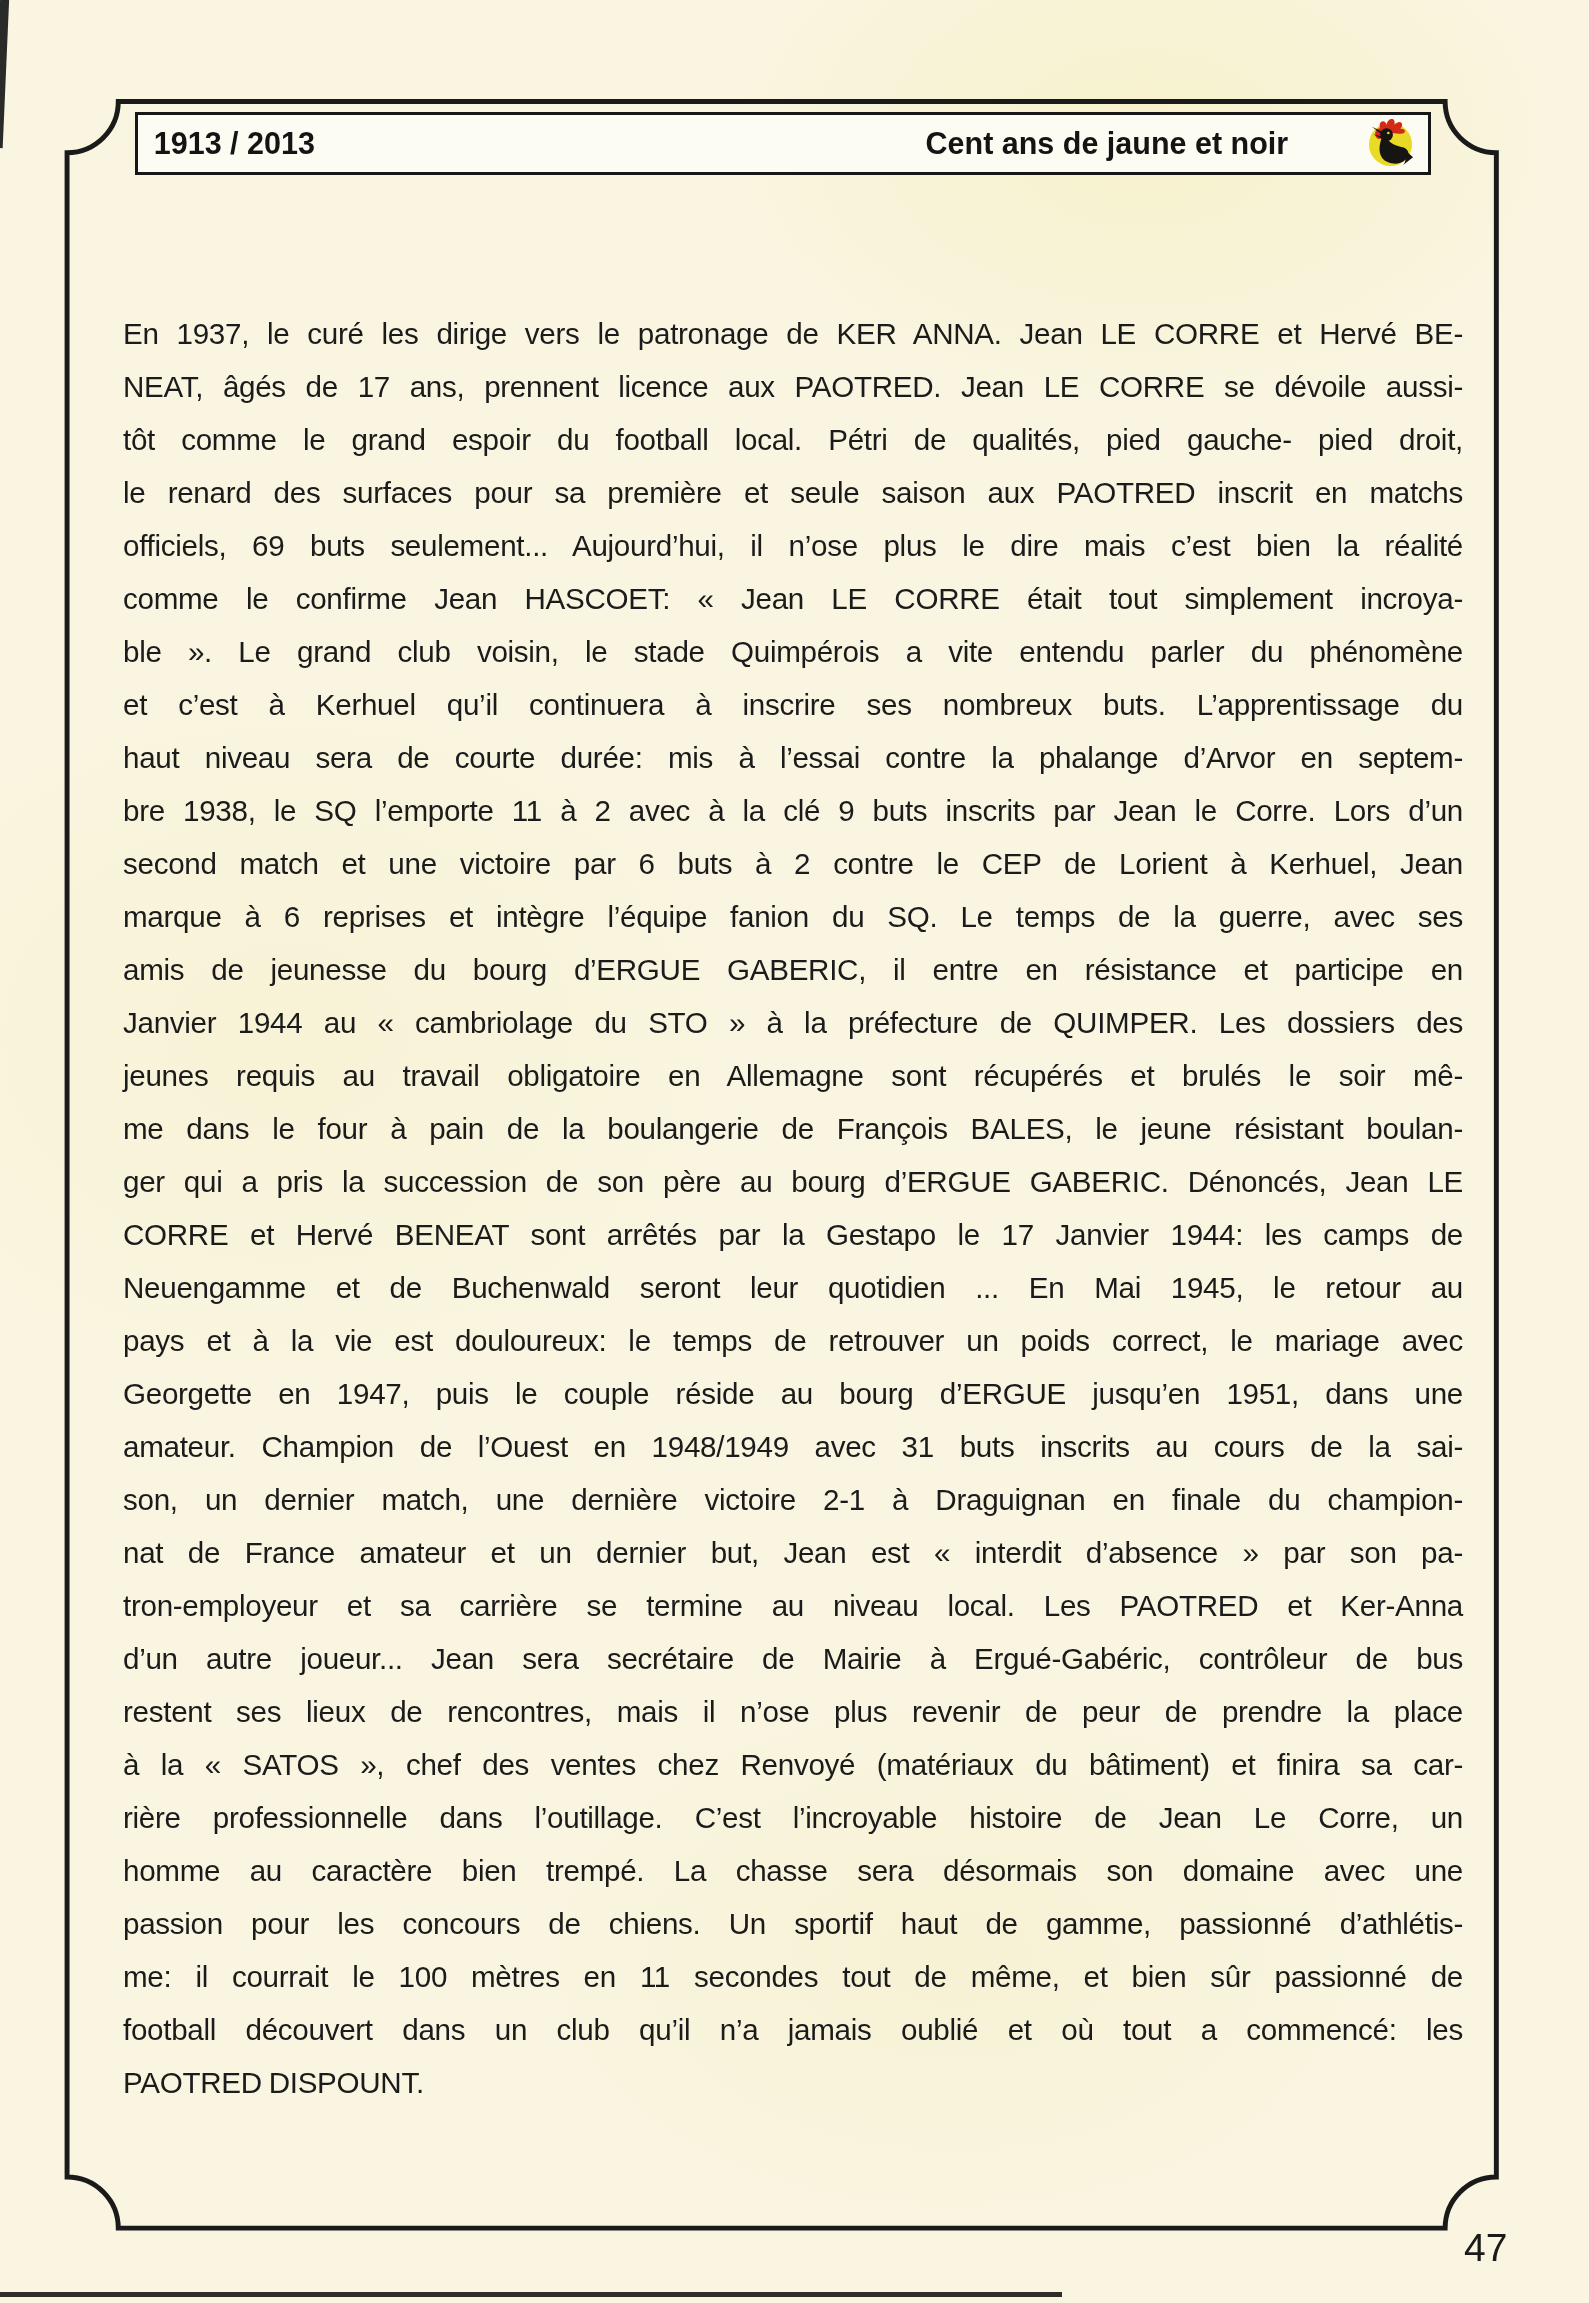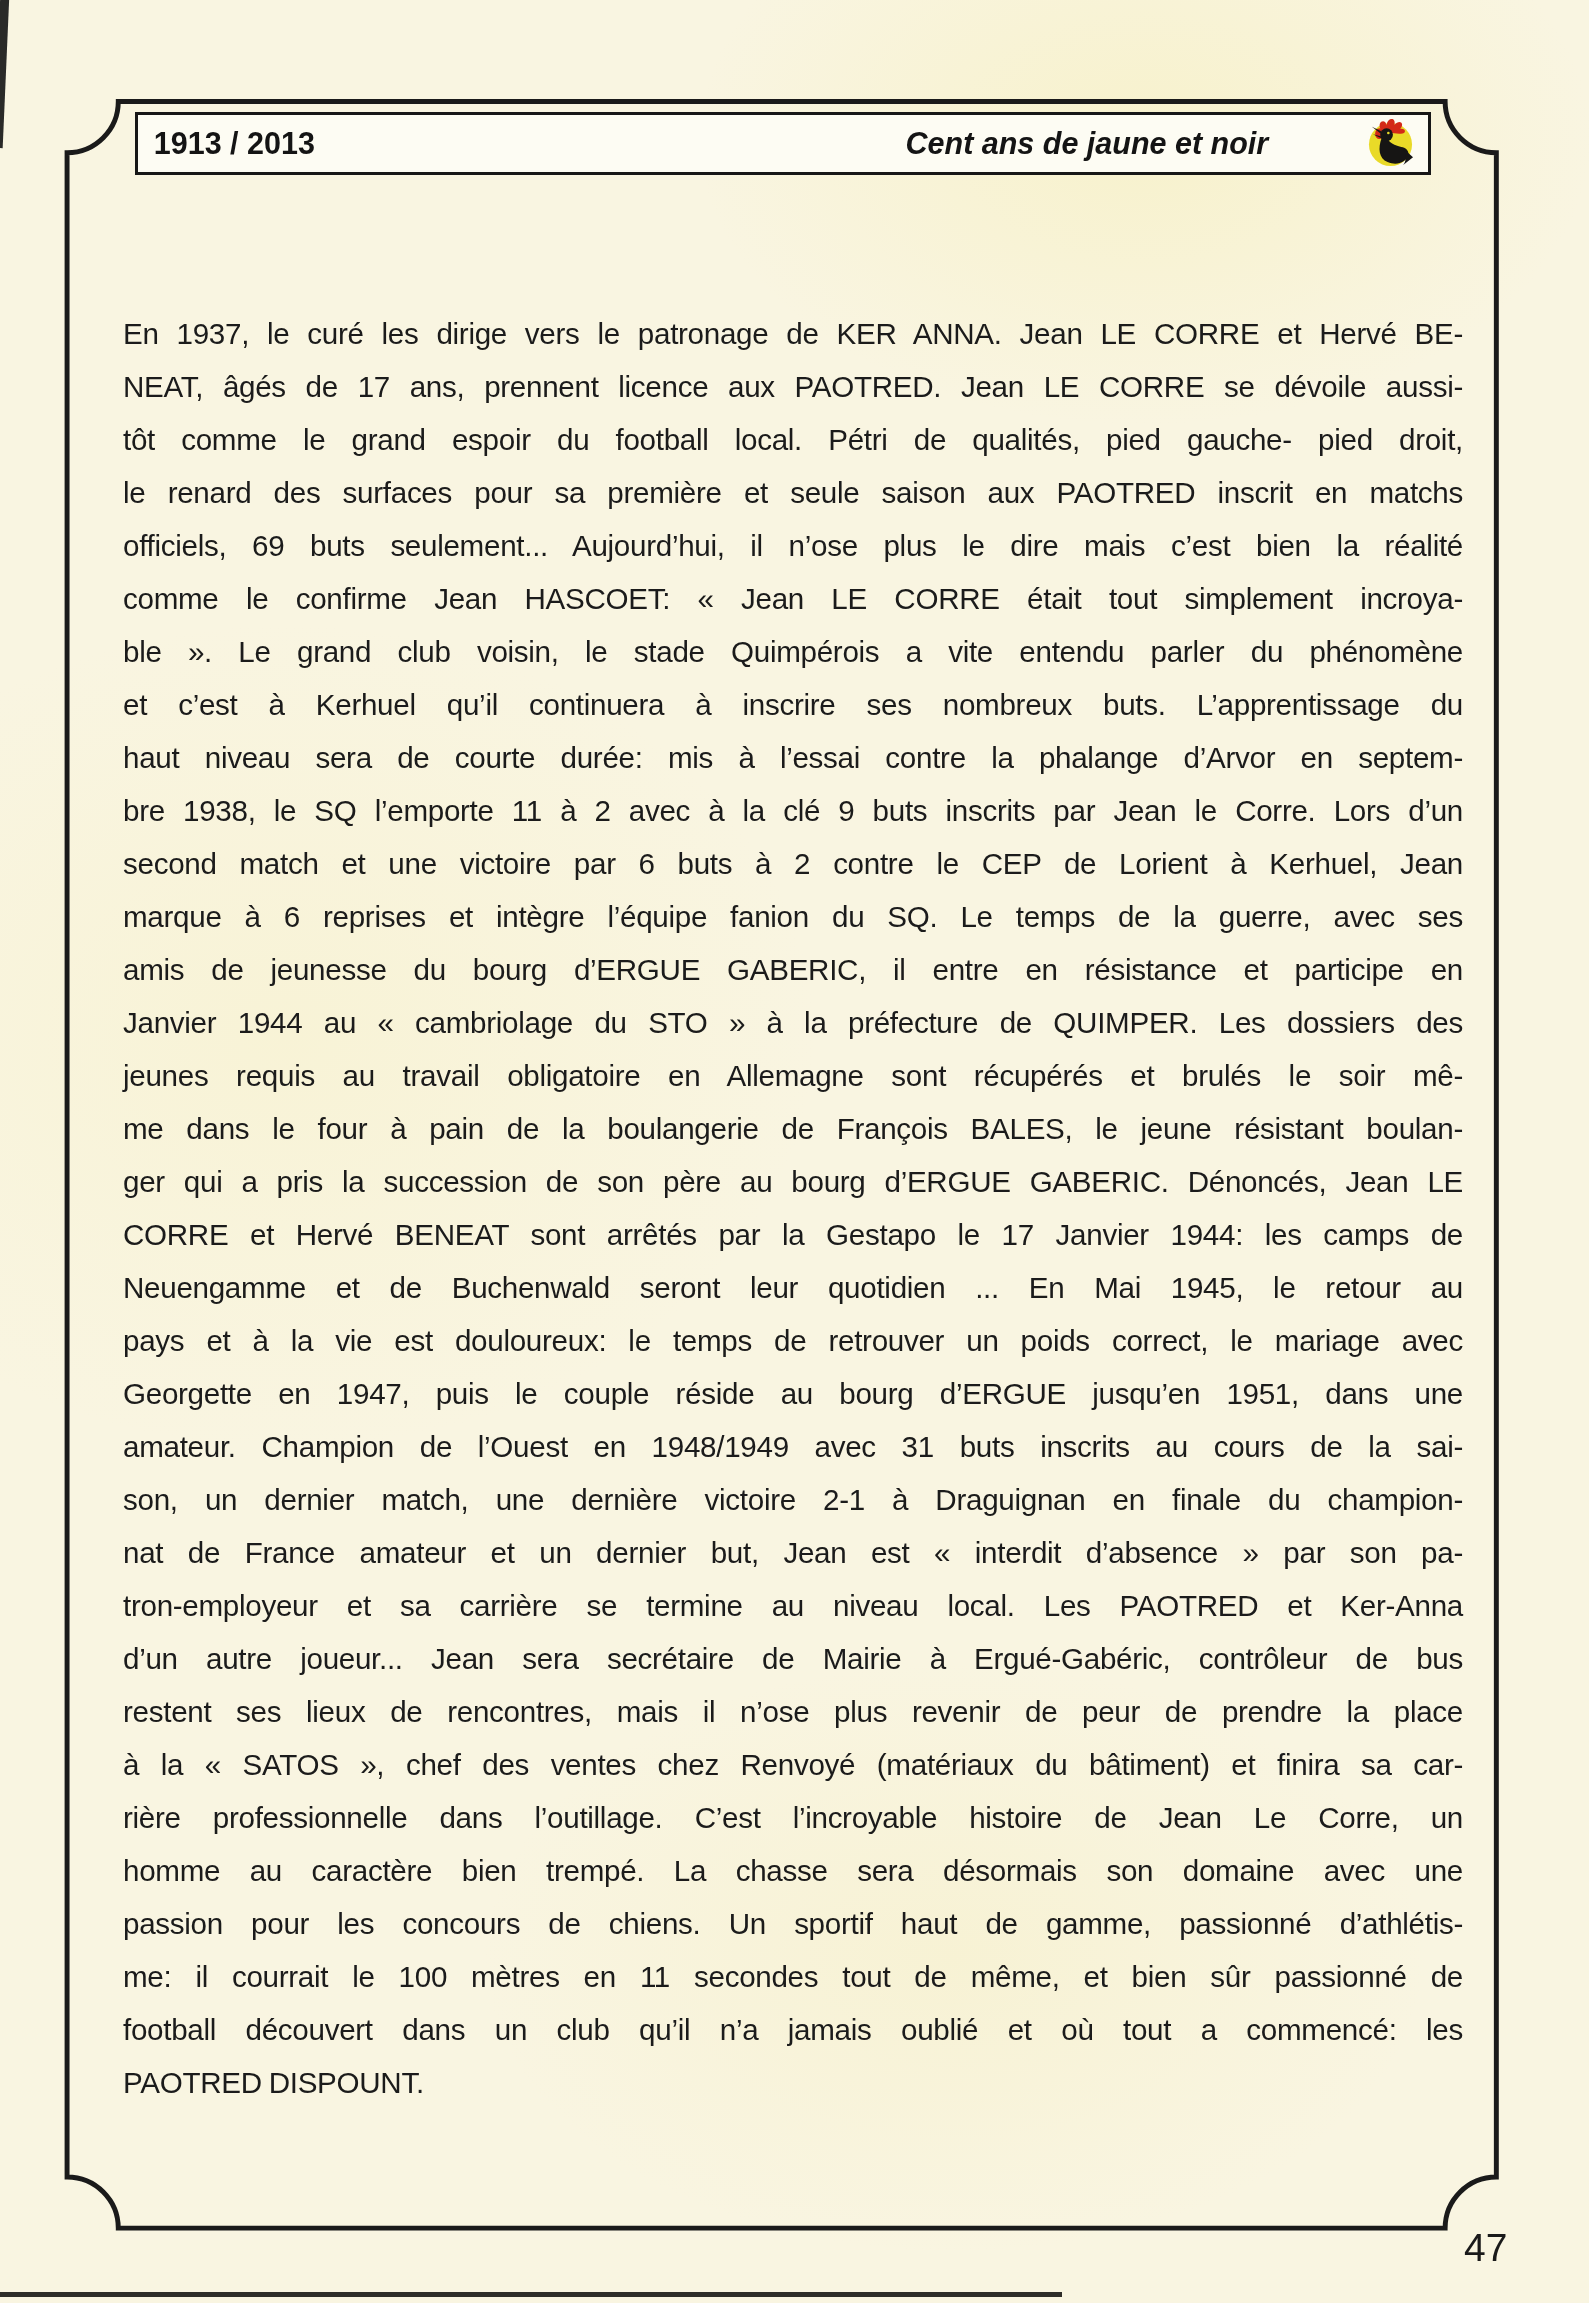--- a/index.html
+++ b/index.html
@@ -16,21 +16,21 @@
   }
   .frame-svg{position:absolute;left:0;top:0;}
   .header-band{
     position:absolute;left:123px;top:112px;width:1296px;height:63px;
     box-sizing:border-box;border:3.9px solid #171717;background:#fdfcf3;
     display:flex;align-items:center;justify-content:space-between;
     padding:0 13.8px 0 15.8px;
     margin-left:12px;
   }
   .band-title{font-weight:bold;font-size:30.5px;color:#141414;letter-spacing:0px;}
-  .band-right{display:flex;align-items:center;gap:99px;font-style:italic;}
+  .band-right{display:flex;align-items:center;gap:79px;}
   .rooster{width:47px;height:53px;display:block;}
   .body-text{
     position:absolute;left:96px;top:307px;width:1367px;color:#1b1b1b;
   }
   .text-line{
     font-size:29.6px;line-height:53px;height:53px;
     letter-spacing:-0.3px;word-spacing:-1px;
     text-align:justify;text-align-last:justify;
     white-space:normal;
     margin-left:27px;

